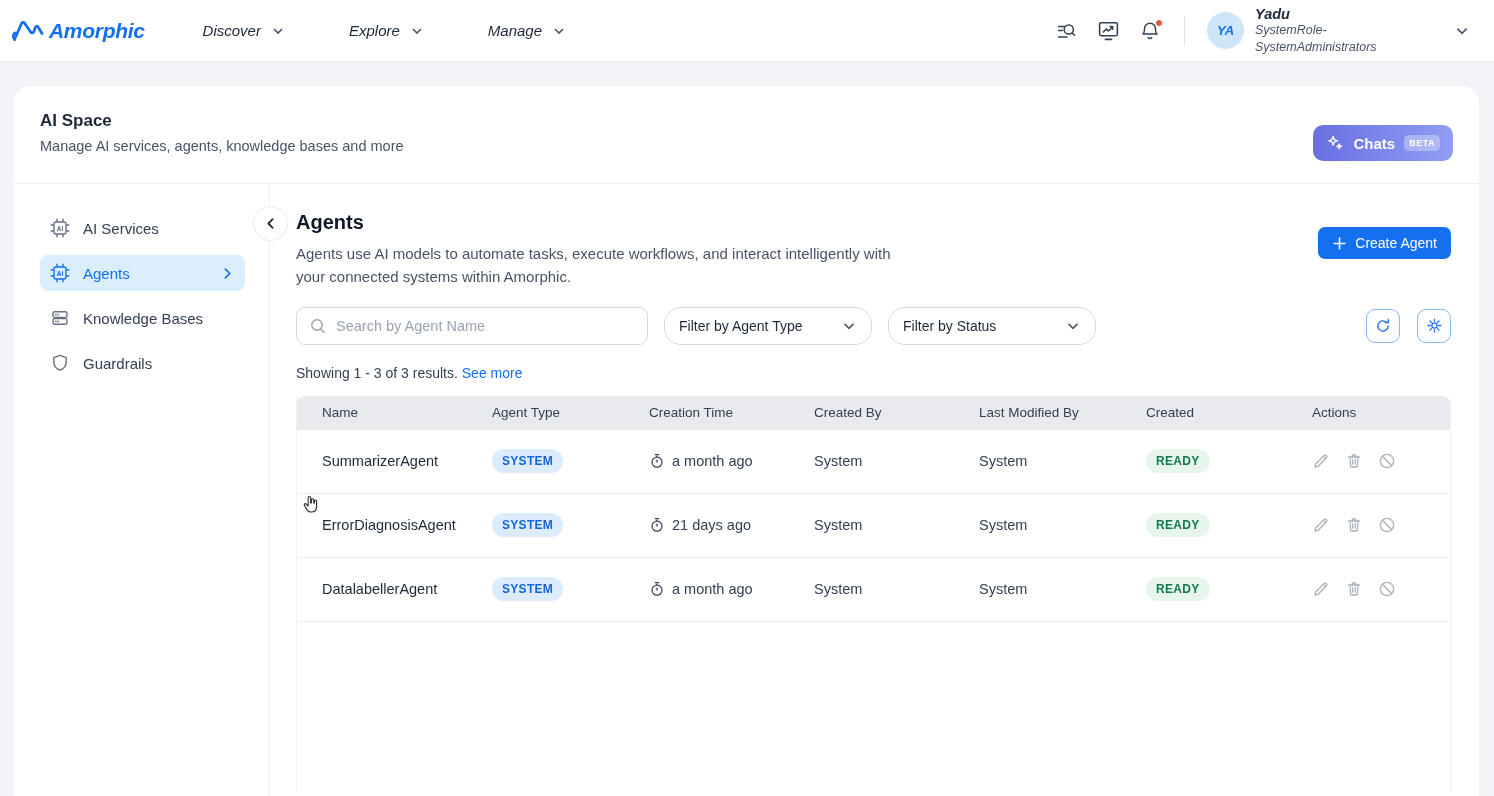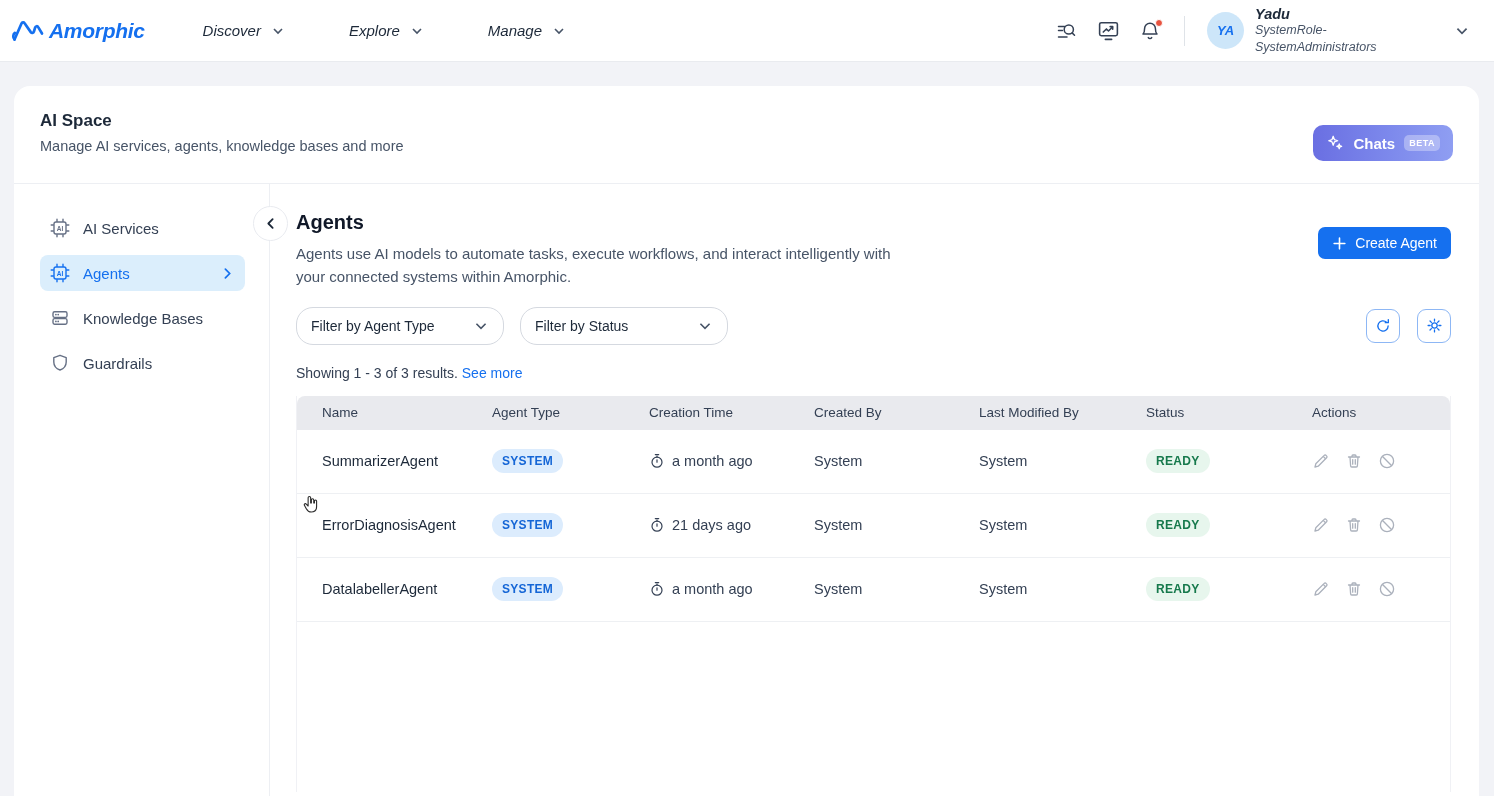--- a/index.html
+++ b/index.html
@@ -247,20 +247,27 @@
         </div>
         <button class="create-btn">
           <svg width="15" height="15" viewBox="0 0 14 14" fill="none" stroke="#fff" stroke-width="1.5" stroke-linecap="round">
               <path d="M7 2v10M2 7h10"></path>
             </svg>
           <span>Create Agent</span>
         </button>
       </div>
 
       <div class="filter-row">
+        <div class="search-box">
+          <svg width="18" height="18" viewBox="0 0 18 18" fill="none" stroke="#98a2b3" stroke-width="1.5" stroke-linecap="round">
+              <circle cx="8" cy="8" r="5.2"></circle>
+              <path d="M12 12.3l3 3"></path>
+            </svg>
+          <input type="text" value="" placeholder="Search by Agent Name" style="">
+        </div>
         <div class="filter-select">
           <span>Filter by Agent Type</span>
           <svg class="chev" width="16" height="16" viewBox="0 0 14 14" fill="none" stroke-width="1.4">
               <path d="M3 5l4 4 4-4"></path>
             </svg>
         </div>
         <div class="filter-select">
           <span>Filter by Status</span>
           <svg class="chev" width="16" height="16" viewBox="0 0 14 14" fill="none" stroke-width="1.4">
               <path d="M3 5l4 4 4-4"></path>
@@ -288,21 +295,21 @@
         <span class="see-more">See more</span>
       </div>
 
       <div class="table-wrap">
         <div class="thead">
           <div>Name</div>
           <div>Agent Type</div>
           <div>Creation Time</div>
           <div>Created By</div>
           <div>Last Modified By</div>
-          <div>Status</div>
+          <div>Created</div>
           <div>Actions</div>
         </div>
 
         <div class="trow">
           <div class="cell-name">SummarizerAgent</div>
           <div><span class="pill pill-system">SYSTEM</span></div>
           <div class="cell-time">
             <svg width="16" height="16" viewBox="0 0 16 16" fill="none" stroke="#344054" stroke-width="1.2" stroke-linecap="round">
                 <circle cx="8" cy="9.2" r="5"></circle>
                 <path d="M8 6.8v2.4M8 4.2V3M6.3 1.6h3.4"></path>

